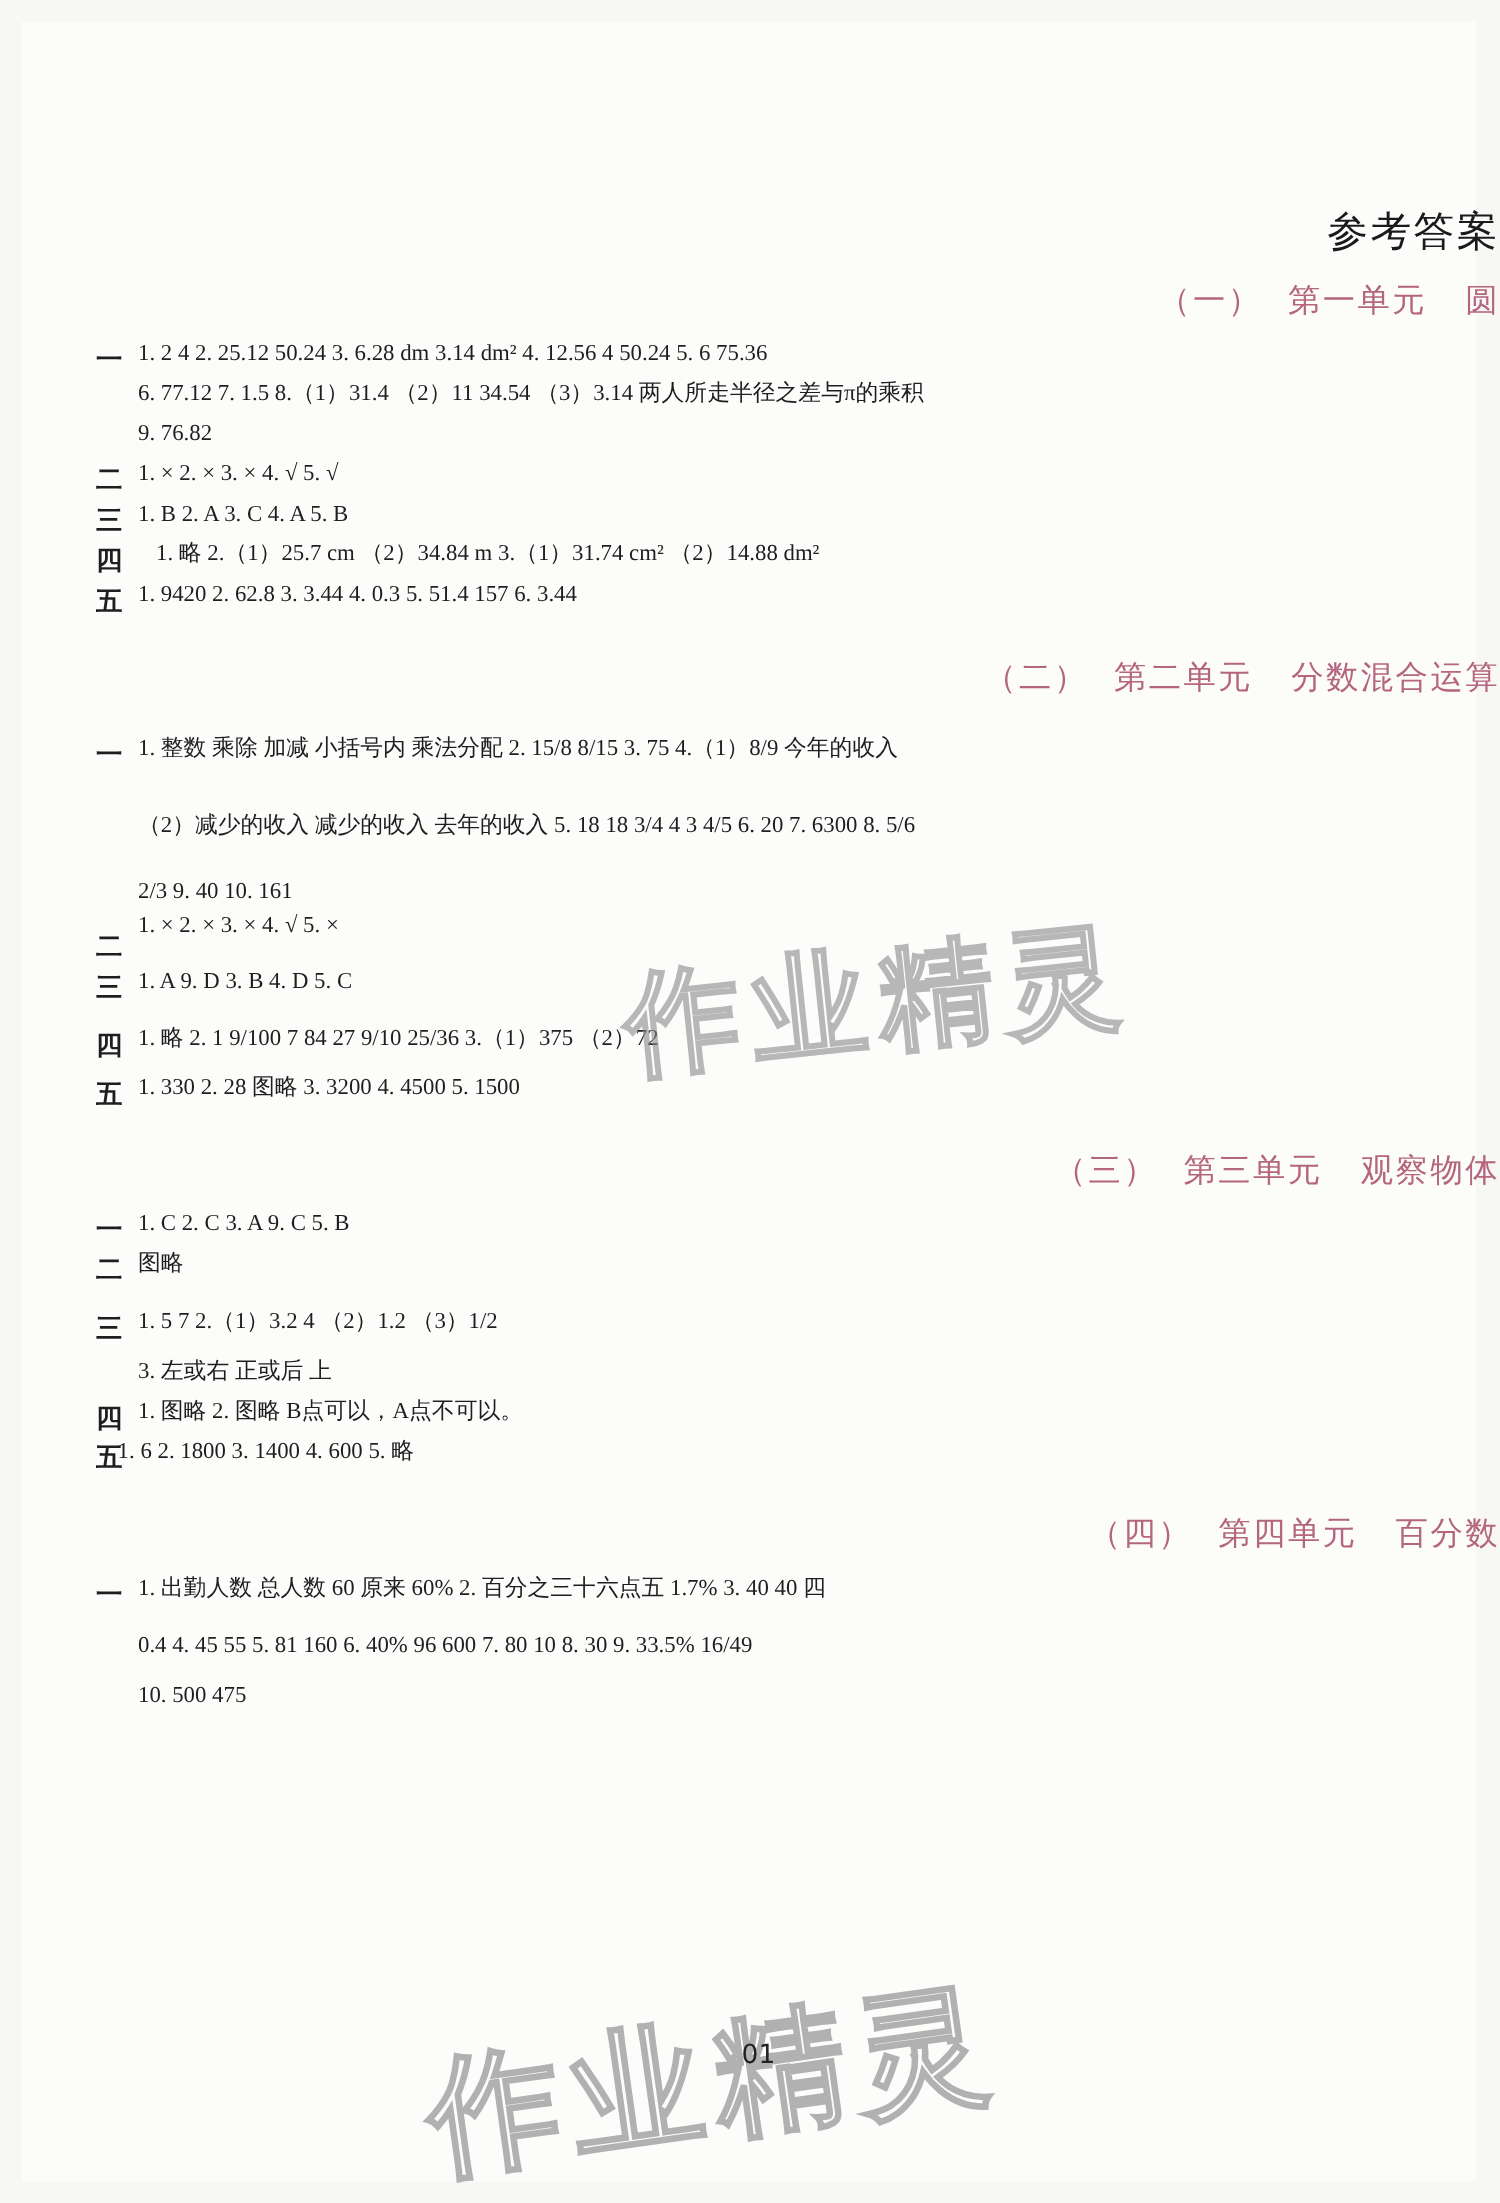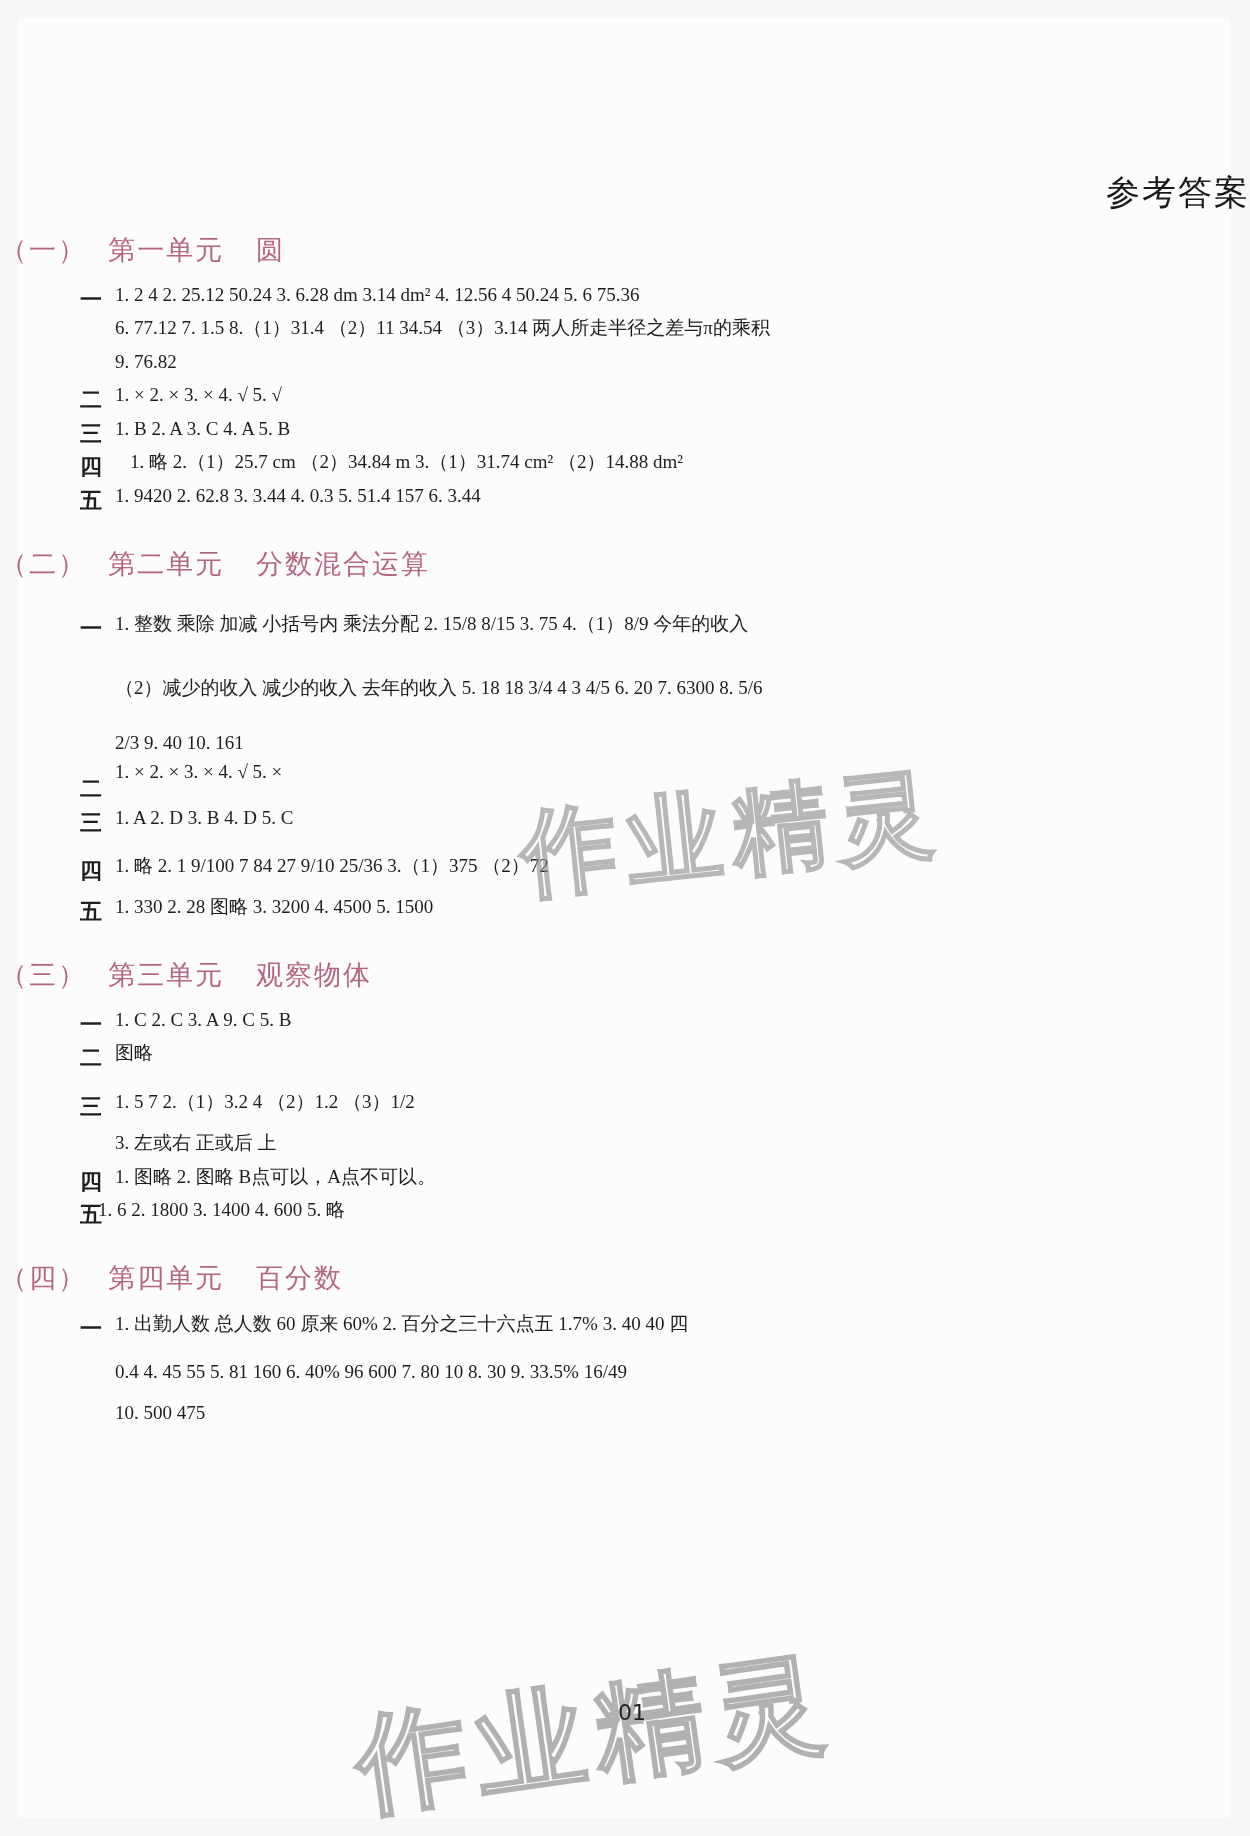--- a/index.html
+++ b/index.html
@@ -13,21 +13,21 @@
   .page {
     position: absolute; left: 18px; top: 18px; width: 1212px; height: 1800px;
     background: #fcfcfb;
   }
   .title {
     position: absolute; left: 0; width: 1250px; top: 170px;
     text-align: right; font-size: 34px; font-family: "DejaVu Sans", sans-serif;
     letter-spacing: 2px; color: #1a1a1a;
   }
   .section-head {
-    position: absolute; left: 0; width: 1250px; text-align: left;
+    position: absolute; left: 0; width: 1250px; text-align: right;
     font-family: "DejaVu Sans", sans-serif; font-size: 27px; color: #b5667f;
     letter-spacing: 2px; white-space: pre;
   }
   .line {
     position: absolute; font-size: 19px; white-space: nowrap; line-height: 1;
   }
   .marker { position: absolute; left: 80px; font-family: "DejaVu Sans", sans-serif; font-size: 22px; font-weight: bold; }
   .watermark {
     position: absolute; font-family: "DejaVu Sans", sans-serif; font-weight: bold;
     color: transparent; -webkit-text-stroke: 2px #8a8a8a; letter-spacing: 10px;
@@ -58,21 +58,21 @@
 
 <div class="section-head" style="top:546px">（二）  第二单元   分数混合运算</div>
 
 <div class="marker" style="top:614px">一</div>
 <div class="line" style="left:115px;top:614px">1. 整数  乘除  加减  小括号内  乘法分配  2. 15/8  8/15  3. 75  4.（1）8/9  今年的收入</div>
 <div class="line" style="left:115px;top:678px">（2）减少的收入  减少的收入  去年的收入  5. 18  18 3/4  4  3 4/5  6. 20  7. 6300  8. 5/6</div>
 <div class="line" style="left:115px;top:733px">2/3  9. 40  10. 161</div>
 <div class="marker" style="top:774px">二</div>
 <div class="line" style="left:115px;top:762px">1. ×  2. ×  3. ×  4. √  5. ×</div>
 <div class="marker" style="top:808px">三</div>
-<div class="line" style="left:115px;top:808px">1. A  2. D  3. B  4. D  5. C</div>
+<div class="line" style="left:115px;top:808px">1. A  9. D  3. B  4. D  5. C</div>
 <div class="marker" style="top:856px">四</div>
 <div class="line" style="left:115px;top:856px">1. 略  2. 1 9/100  7  84  27  9/10  25/36  3.（1）375  （2）72</div>
 <div class="marker" style="top:897px">五</div>
 <div class="line" style="left:115px;top:897px">1. 330  2. 28  图略  3. 3200  4. 4500  5. 1500</div>
 
 <div class="section-head" style="top:957px">（三）  第三单元   观察物体</div>
 
 <div class="marker" style="top:1010px">一</div>
 <div class="line" style="left:115px;top:1010px">1. C  2. C  3. A  9. C  5. B</div>
 <div class="marker" style="top:1043px">二</div>

